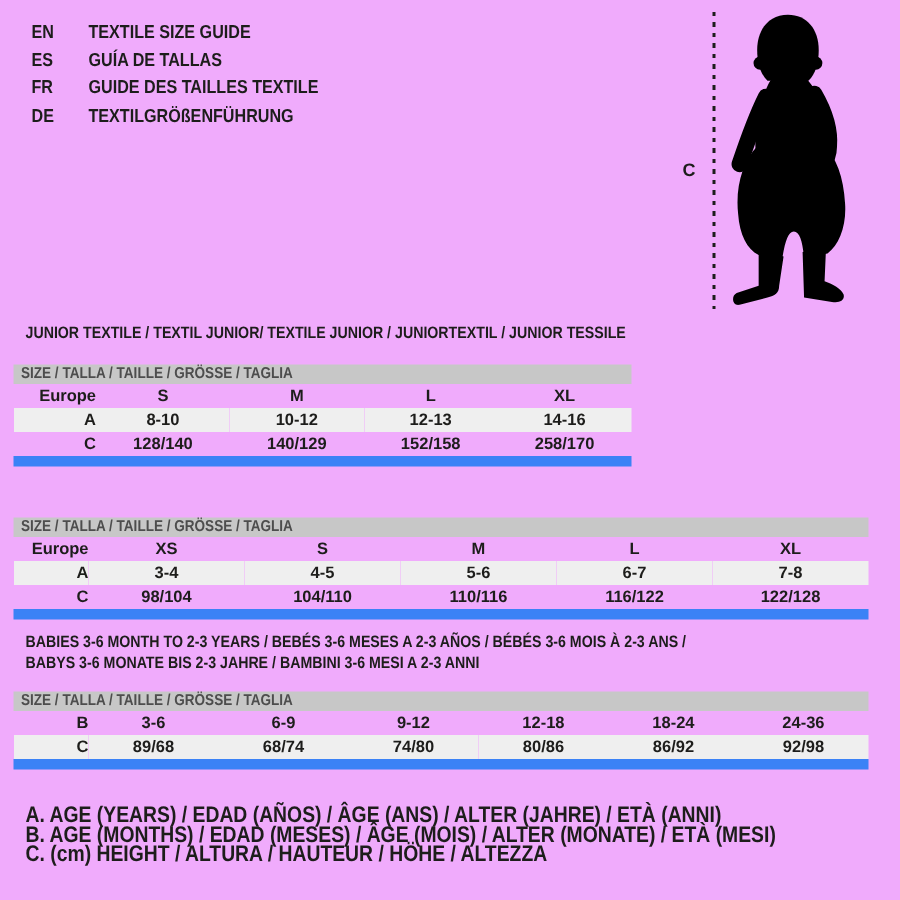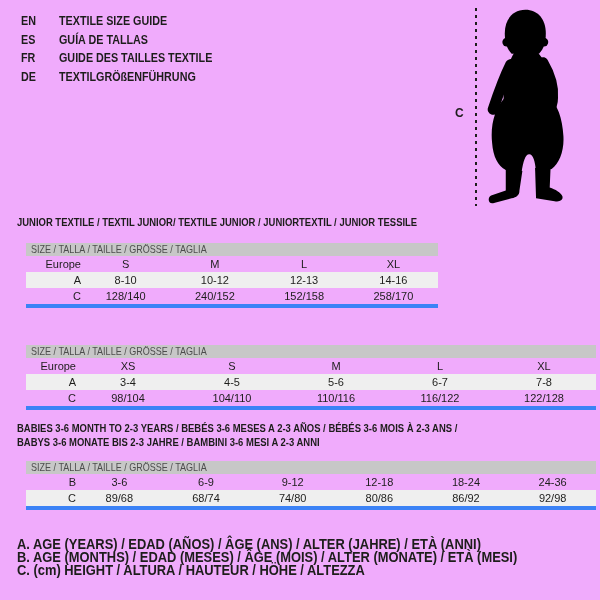--- a/index.html
+++ b/index.html
@@ -18,21 +18,21 @@
   .dash-line { position:absolute; left:475px; top:8px; width:2px; height:198px;
     background:repeating-linear-gradient(to bottom,#1d1d1b 0 3px, transparent 3px 7px); }
   .c-mark { position:absolute; left:455px; top:106px; font-weight:bold; font-size:12px; }
   .baby-svg { position:absolute; left:479px; top:2px; width:118px; height:210px; }
 
   
   .sec-title { position:absolute; left:17px; font-weight:bold; font-size:11px; white-space:nowrap; line-height:13.5px;text-decoration:underline; }
   .sec-title sub { font-size:7.5px; vertical-align:-2px; }
 
   
-  .table-wrap { position:absolute; left:26px; border-bottom:4px solid #3b82f6; }
+  .table-wrap { position:absolute; left:9px; border-bottom:7px solid #3b82f6;font-weight:bold; }
   .bar { background:#c7c7c7; height:13px; line-height:13px; font-size:10.5px; color:#4d4d4d; padding-left:5px; }
   .stable { border-collapse:collapse; table-layout:fixed; width:100%; font-size:11px; color:#1d1d1b; }
   .stable td { text-align:center; height:16px; padding:0; line-height:16px; overflow:hidden; }
   .stable td:first-child { text-align:right; padding-left:5px; }
   .stable tr.alt td { background:#efefef; }
   .t1 { top:243px; width:412px; }
   .t2 { top:345px; width:570px; }
   .t3 { top:461px; width:570px; }
   .t1 col.c-label { width:55px; }
   .t2 col.c-label, .t3 col.c-label { width:50px; }
@@ -106,21 +106,21 @@
         <tr class="alt">
           <td>A</td>
           <td>8-10</td>
           <td>10-12</td>
           <td>12-13</td>
           <td>14-16</td>
         </tr>
         <tr>
           <td>C</td>
           <td>128/140</td>
-          <td>240/152</td>
+          <td>140/129</td>
           <td>152/158</td>
           <td>258/170</td>
         </tr>
       </tbody>
     </table>
   </div>
 
   <div class="table-wrap t2">
     <div class="bar">
       <span class="cond">SIZE / TALLA / TAILLE / GRÖSSE / TAGLIA</span>

